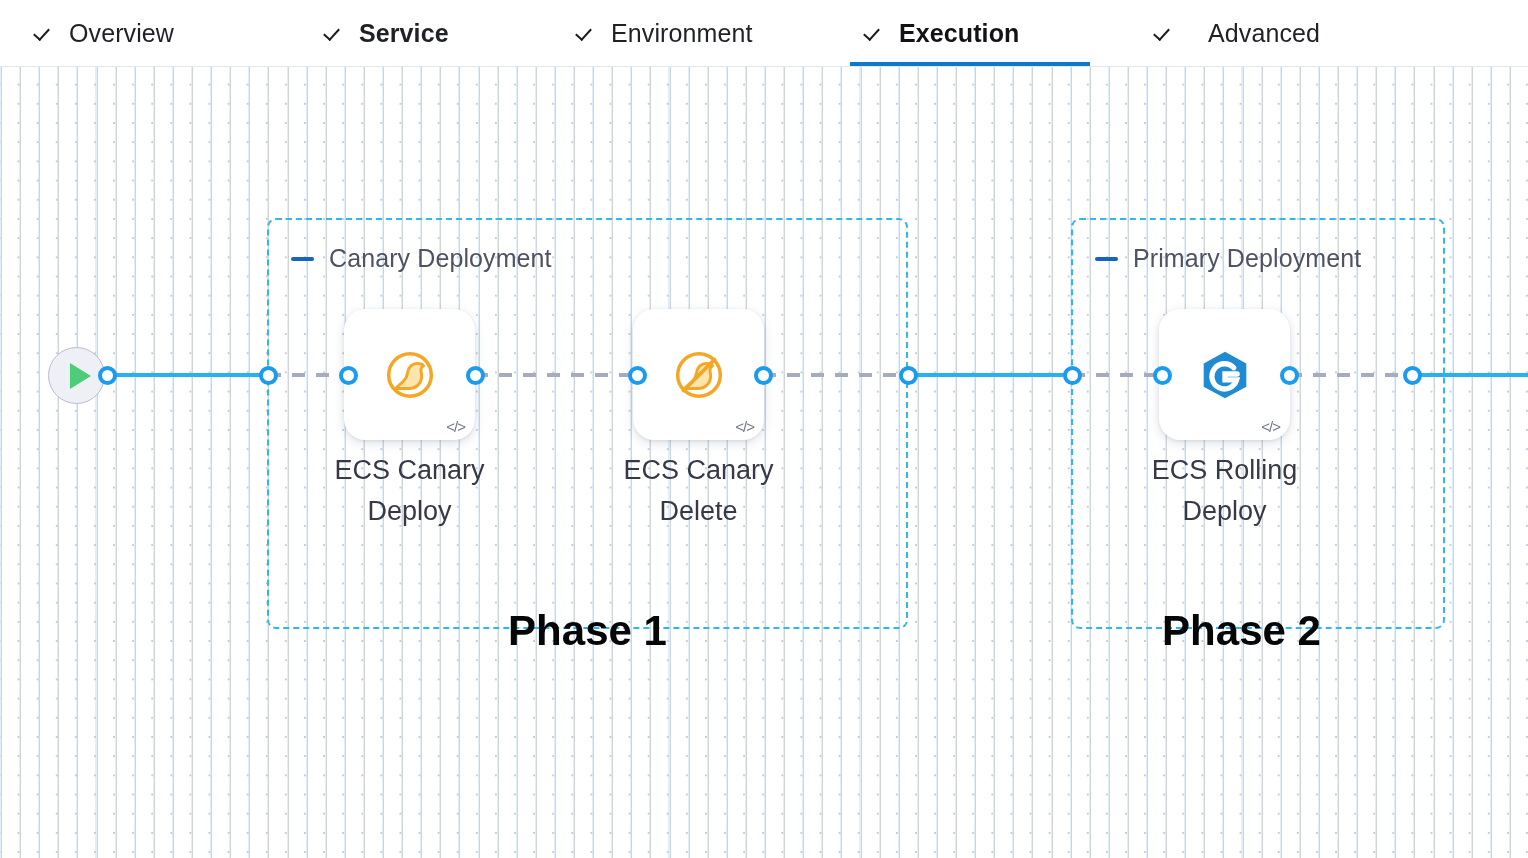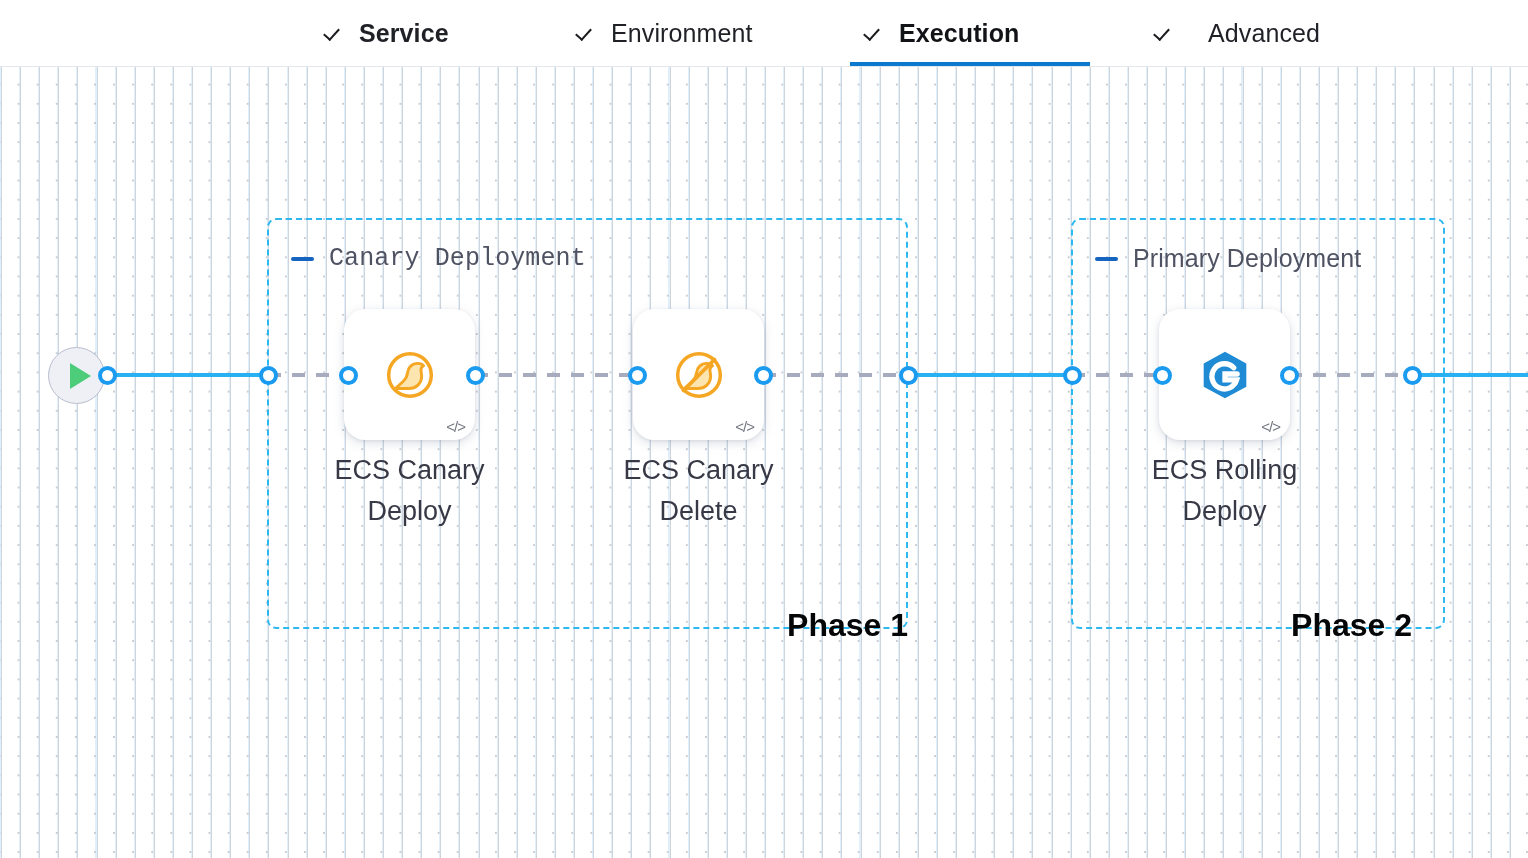--- a/index.html
+++ b/index.html
@@ -127,24 +127,24 @@
     flex: 0 0 auto;
     cursor: pointer;
   }
   .group-title {
     font-size: 25px;
     color: #4f5262;
     letter-spacing: .1px;
   }
   .phase-caption {
     position: absolute;
-    font-size: 32px;
+    font-size: 42px;
     font-weight: bold;
     color: #050608;
-    text-align: right;
+    text-align: center;
     white-space: nowrap;
   }
 
   
   .node {
     position: absolute;
     width: 131px;
     height: 131px;
     cursor: pointer;
   }
@@ -229,20 +229,24 @@
     width: 0; height: 0;
     border-left: 21px solid #4dcc79;
     border-top: 13px solid transparent;
     border-bottom: 13px solid transparent;
   }
 </style>
 </head>
 <body>
 
 <div id="tabbar">
+    <div class="tab" style="left: 20px; width: 228px;">
+      <span class="check"></span>
+      <span class="tlabel">Overview</span>
+    </div>
     <div class="tab" style="left: 310px; width: 192px; font-weight: bold;">
       <span class="check"></span>
       <span class="tlabel">Service</span>
     </div>
     <div class="tab active" style="left: 850px; width: 240px;">
       <span class="check"></span>
       <span class="tlabel">Execution</span>
       <span class="underline"></span>
     </div>
     <div class="tab" style="left: 562px; width: 262px;">
@@ -256,21 +260,21 @@
   </div>
 
 <div id="canvas">
   <div id="dots"></div>
 
   <div id="start-node" style="left:48px; top:280px;">
     <div class="play"></div>
   </div>
 
   <div id="groups-layer">
-      <div class="group" style="left: 267px; top: 151px; width: 641px; height: 411px; font-family: Liberation Mono, monospace;">
+      <div class="group" style="left: 267px; top: 151px; width: 641px; height: 411px;">
         <div class="group-header">
           <span class="collapse-dash"></span>
           <span class="group-title">Canary Deployment</span>
         </div>
       </div>
       <div class="group" style="left: 1071px; top: 151px; width: 374px; height: 411px;">
         <div class="group-header">
           <span class="collapse-dash"></span>
           <span class="group-title">Primary Deployment</span>
         </div>

